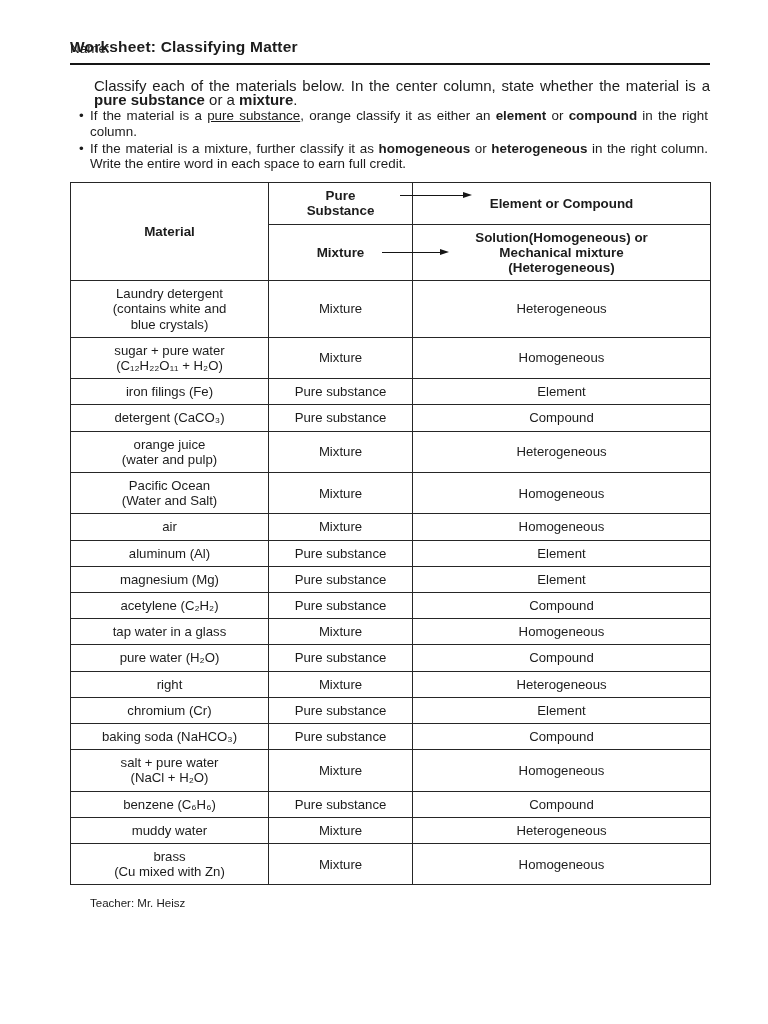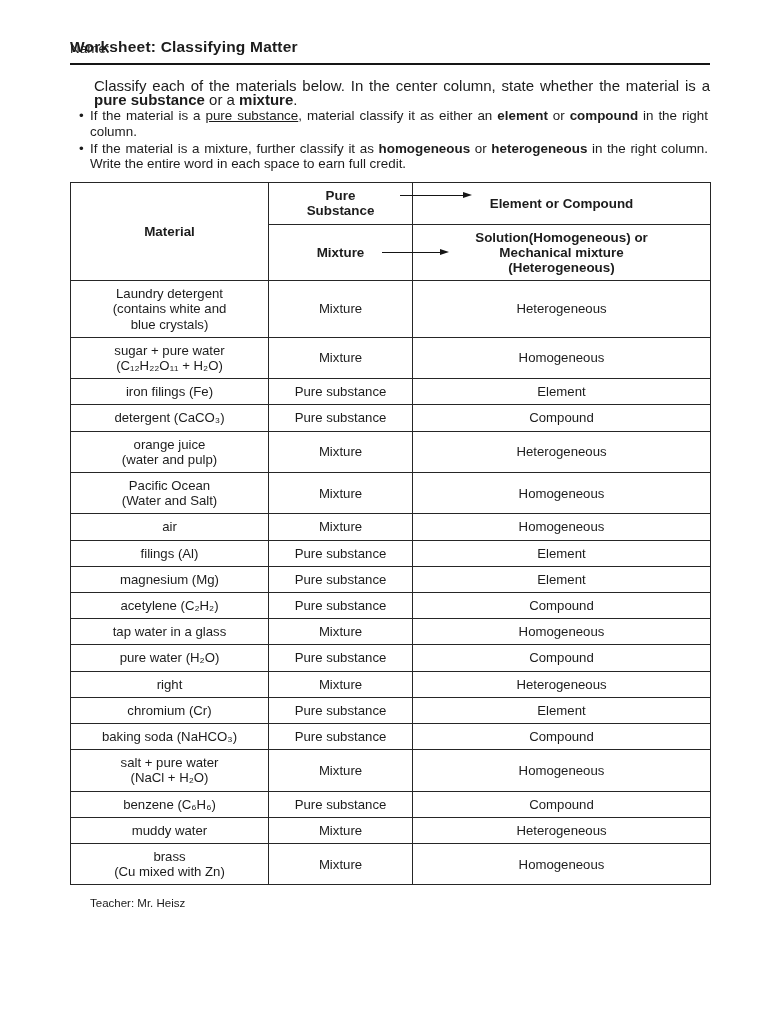--- a/index.html
+++ b/index.html
@@ -108,21 +108,21 @@
   <div class="doc-header">
     <span class="name-label">Name:</span>
     <div class="doc-title">Worksheet: Classifying Matter</div>
   </div>
 
   <div class="intro"><span>Classify each of the materials below.  In the center column, state whether the material is a </span><span class="seg-bold">pure substance</span><span> or a </span><span class="seg-bold">mixture</span><span>.</span></div>
 
   <ul class="bullets">
     <li>
       <span class="bullet-marker">•</span>
-      <span class="bullet-text"><span>If the material is a </span><span class="seg-underline">pure substance</span><span>, material classify it as either an </span><span class="seg-bold">element</span><span> or </span><span class="seg-bold">compound</span><span> in the right column.</span></span>
+      <span class="bullet-text"><span>If the material is a </span><span class="seg-underline">pure substance</span><span>, orange classify it as either an </span><span class="seg-bold">element</span><span> or </span><span class="seg-bold">compound</span><span> in the right column.</span></span>
     </li>
     <li>
       <span class="bullet-marker">•</span>
       <span class="bullet-text"><span>If the material is a mixture, further classify it as </span><span class="seg-bold">homogeneous</span><span> or </span><span class="seg-bold">heterogeneous</span><span> in the right column. Write the entire word in each space to earn full credit.</span></span>
     </li>
   </ul>
 
   <div class="table-wrap">
     <table class="matter">
       <colgroup>
@@ -186,21 +186,21 @@
     <td>Homogeneous</td>
   </tr>
 
   <tr>
     <td>air</td>
     <td>Mixture</td>
     <td>Homogeneous</td>
   </tr>
 
   <tr>
-    <td>filings (Al)</td>
+    <td>aluminum (Al)</td>
     <td>Pure substance</td>
     <td>Element</td>
   </tr>
 
   <tr>
     <td>magnesium (Mg)</td>
     <td>Pure substance</td>
     <td>Element</td>
   </tr>
 

